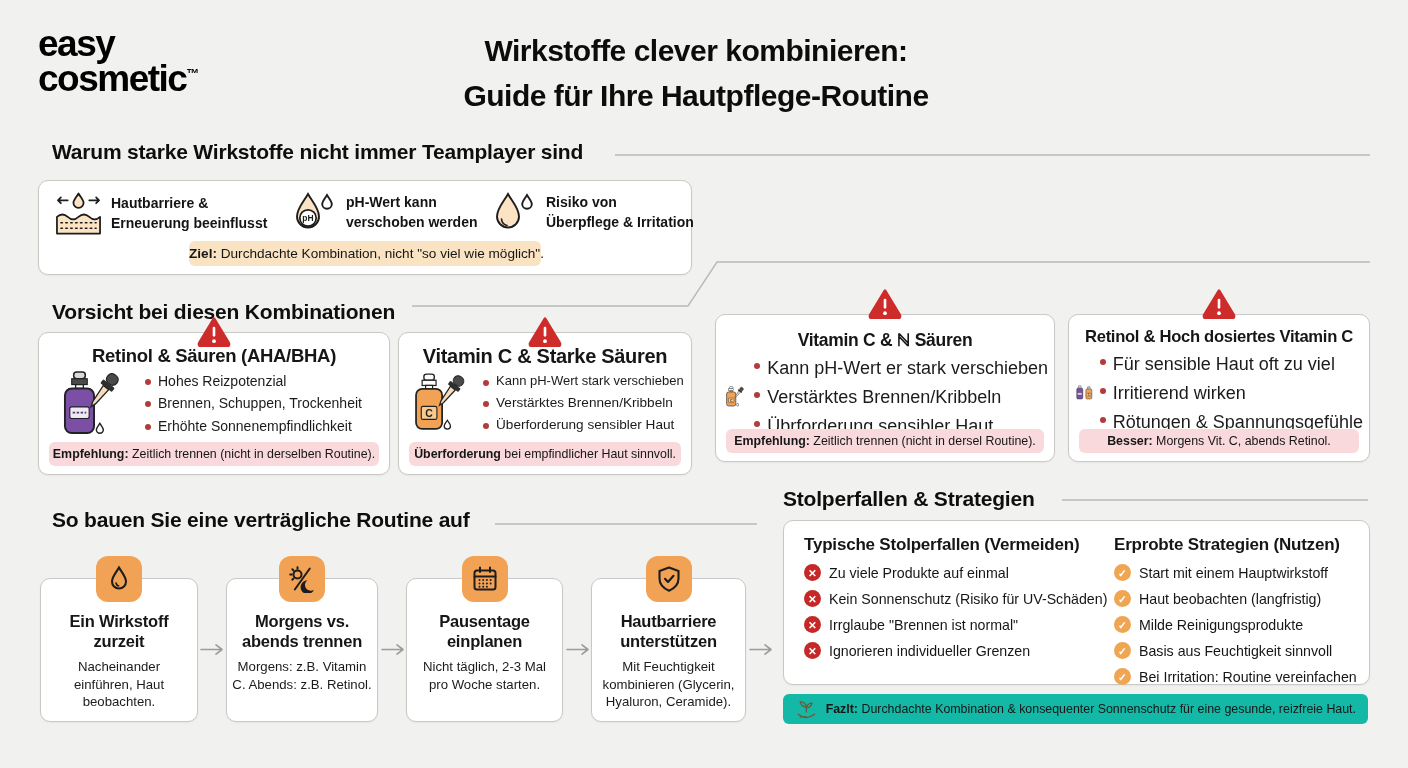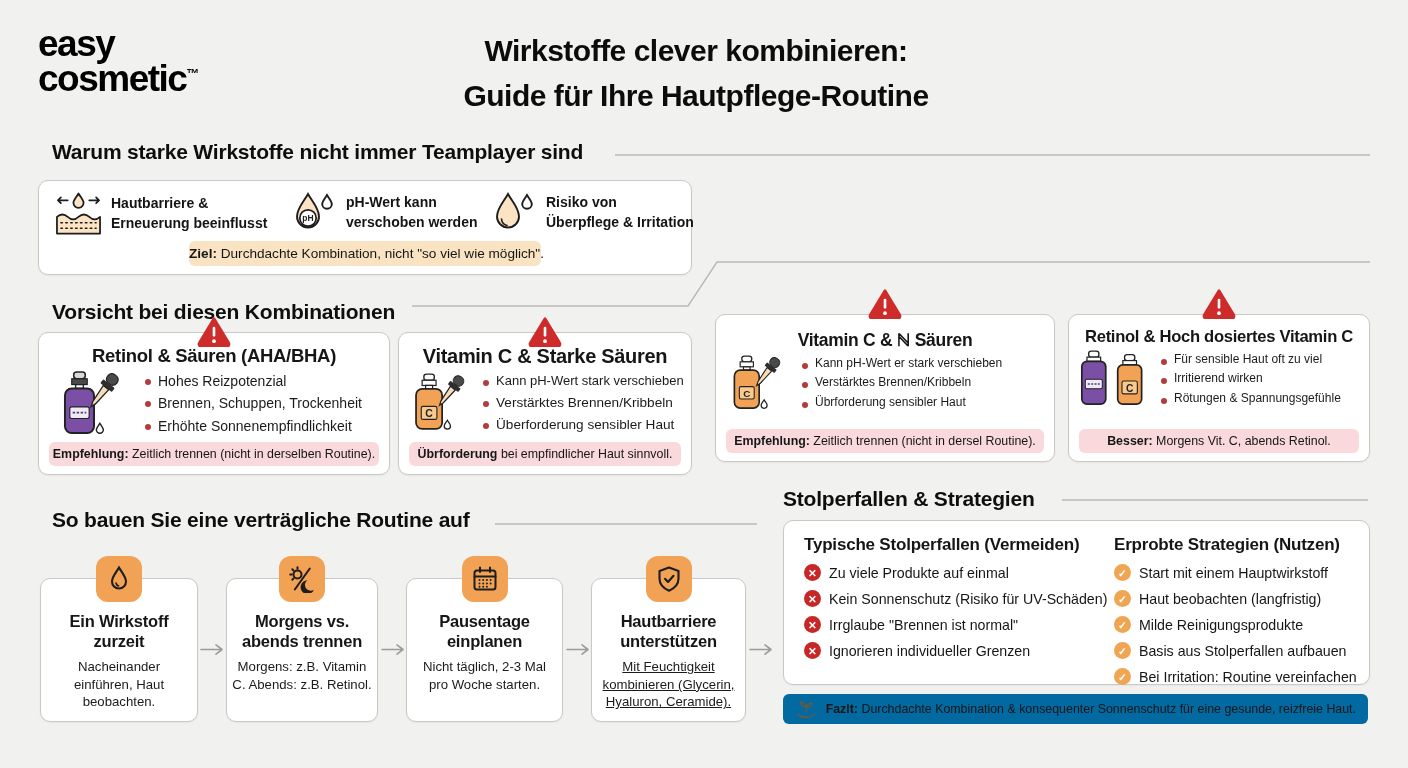--- a/index.html
+++ b/index.html
@@ -23,21 +23,21 @@
   .why-text{font-size:14px;font-weight:600;line-height:1.4;color:#141414;padding-top:2px;white-space:nowrap;}
   .goal{position:absolute;background:#FAE3C2;border-radius:6px;font-size:13.6px;text-align:center;
         padding:5px 0;white-space:nowrap;}
   .goal b{font-weight:700;}
 
   .card .ctitle{text-align:center;font-weight:700;font-size:18.5px;margin-top:12px;letter-spacing:-.3px;white-space:nowrap;}
   .card.compact .ctitle{font-size:17.5px;}
   .cbody{display:flex;align-items:center;padding:1px 6px 0 10px;}
   .blist{list-style:none;margin:2px 0 0 4px;padding:0;}
   .blist li{position:relative;padding-left:13px;font-size:14px;line-height:1.6;color:#1b1b1b;white-space:nowrap;}
-  .card.compact .blist li{font-size:12px;line-height:1.62;}
+  .card.compact .blist li{font-size:18px;line-height:1.62;}
   .dot{position:absolute;left:0;top:9px;width:6px;height:6px;border-radius:50%;background:#b23b3b;}
   .note{position:absolute;left:10px;right:10px;bottom:8px;background:#F9D9DC;border-radius:6px;
         font-size:12.4px;text-align:center;padding:5px 0;white-space:nowrap;color:#161616;}
   .note b{font-weight:700;}
   .warn{position:absolute;left:50%;transform:translateX(-50%);top:-17px;}
   .warn.hi{top:-27px;}
 
   .step{text-align:center;}
   .stepicon{position:absolute;top:-23px;left:50%;transform:translateX(-50%);width:46px;height:46px;
         background:#F2A254;border-radius:12px;display:flex;align-items:center;justify-content:center;}
@@ -45,21 +45,21 @@
   .stext{margin-top:7px;font-size:13.2px;line-height:1.33;padding:0 7px;color:#1b1b1b;}
   .arrow{position:absolute;}
 
   .pit-col{position:absolute;top:14px;}
   .pit-h{font-size:17px;font-weight:700;letter-spacing:-.2px;white-space:nowrap;}
   .pit-item{display:flex;align-items:center;gap:8px;margin-top:9px;font-size:14.2px;white-space:nowrap;}
   .ci{width:17px;height:17px;border-radius:50%;color:#fff;font-size:10.5px;font-weight:700;
         display:flex;align-items:center;justify-content:center;flex:0 0 17px;}
   .ci.x{background:#C62828;}
   .ci.ok{background:#EFA551;}
-  .fazit{position:absolute;background:#0369a1;border-radius:6px;display:flex;align-items:center;gap:8px;
+  .fazit{position:absolute;background:#14b8a6;border-radius:6px;display:flex;align-items:center;gap:8px;
         padding:0 12px;font-size:12.4px;white-space:nowrap;}
   .fazit b{font-weight:700;}
 </style>
 </head>
 <body>
 
 <div id="page">
 
   <svg class="lines" width="1408" height="768">
     <path d="M615 155 H1370" stroke="#b9b9b6" stroke-width="1.4" fill="none"></path>
@@ -196,21 +196,21 @@
         </g>
         <path d="M51 54 c-1.8 3 -3.6 4.6 -3.6 6.6 a3.6 3.6 0 0 0 7.2 0 c0-2-1.8-3.6-3.6-6.6 Z" fill="#fff" stroke="#222" stroke-width="1.5"></path>
       </svg>
       <ul class="blist" style="margin-left:0;">
         <li style="font-size:13px"><span class="dot"></span><span>Kann pH-Wert stark verschieben</span></li>
         <li style="font-size:13.6px"><span class="dot"></span><span>Verstärktes Brennen/Kribbeln</span></li>
         <li style="font-size:13.6px"><span class="dot"></span><span>Überforderung sensibler Haut</span></li>
       </ul>
     </div>
     <div class="note">
-      <b>Übrforderung</b> <span>bei empfindlicher Haut sinnvoll.</span>
+      <b>Überforderung</b> <span>bei empfindlicher Haut sinnvoll.</span>
     </div>
   </div>
 
   <div class="card compact" style="left:715px;top:314px;width:338px;height:146px;">
     <div class="warn hi">
       <svg width="34" height="31" viewBox="0 0 36 33">
           <g stroke="#CE2B2B" stroke-width="3" stroke-linejoin="round">
             <path d="M18 3 L33.5 28.5 a2.6 2.6 0 0 1 -2.2 4 H4.7 a2.6 2.6 0 0 1 -2.2 -4 Z" fill="#CE2B2B"></path>
           </g>
           <rect x="16.6" y="11.5" width="2.8" height="10.5" rx="1.4" fill="#fff"></rect>
@@ -348,21 +348,21 @@
   <div class="step" style="left:591px;top:578px;width:153px;height:142px;">
     <div class="stepicon">
       <svg width="28" height="28" viewBox="0 0 28 28">
           <g stroke="#1d1d1d" stroke-width="2.1" fill="none" stroke-linecap="round" stroke-linejoin="round">
             <path d="M14 2.5 L23.5 6 v7.5 c0 6 -4 9.8 -9.5 12.2 C8.5 23.3 4.5 19.5 4.5 13.5 V6 Z"></path>
             <path d="M10 13.8 l3 3.2 l5.5 -6.2"></path>
           </g>
         </svg>
     </div>
     <div class="stitle" style="padding:0 14px;">Hautbarriere unterstützen</div>
-    <div class="stext" style="padding:0 6px;text-decoration:underline;">Mit Feuchtigkeit kombinieren (Glycerin, Hyaluron, Ceramide).</div>
+    <div class="stext" style="padding:0 6px;">Mit Feuchtigkeit kombinieren (Glycerin, Hyaluron, Ceramide).</div>
   </div>
   <svg class="arrow" style="left:749px;top:643px;" width="24" height="13" viewBox="0 0 24 13">
       <path d="M1 6.5 H21 M16 1.8 L22 6.5 L16 11.2" stroke="#9c9c9a" stroke-width="1.6" fill="none" stroke-linecap="round" stroke-linejoin="round"></path>
     </svg>
 
   <div class="h2" style="left:783px;top:487px;">Stolperfallen &amp; Strategien</div>
   <div class="whitebox" style="left:783px;top:520px;width:585px;height:163px;">
     <div class="pit-col" style="left:20px;">
       <div class="pit-h">Typische Stolperfallen (Vermeiden)</div>
       <div class="pit-item">
@@ -391,21 +391,21 @@
       <div class="pit-item">
           <span class="ci ok">✓</span>
           <span>Haut beobachten (langfristig)</span>
         </div>
       <div class="pit-item">
           <span class="ci ok">✓</span>
           <span>Milde Reinigungsprodukte</span>
         </div>
       <div class="pit-item">
           <span class="ci ok">✓</span>
-          <span>Basis aus Stolperfallen aufbauen</span>
+          <span>Basis aus Feuchtigkeit sinnvoll</span>
         </div>
       <div class="pit-item">
           <span class="ci ok">✓</span>
           <span>Bei Irritation: Routine vereinfachen</span>
         </div>
     </div>
   </div>
 
   <div class="fazit" style="left:783px;top:694px;width:561px;height:30px;">
     <svg width="24" height="21" viewBox="0 0 26 22">

